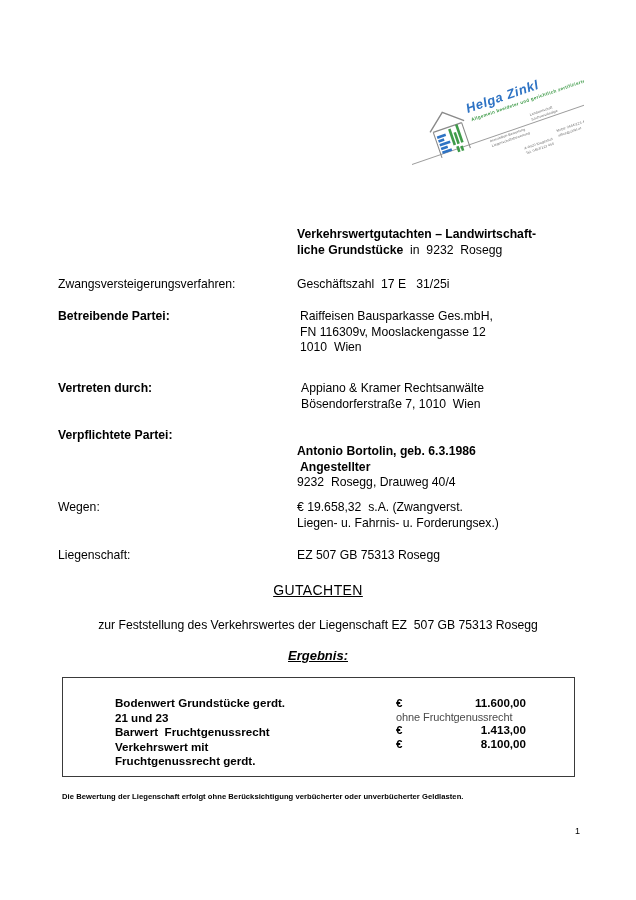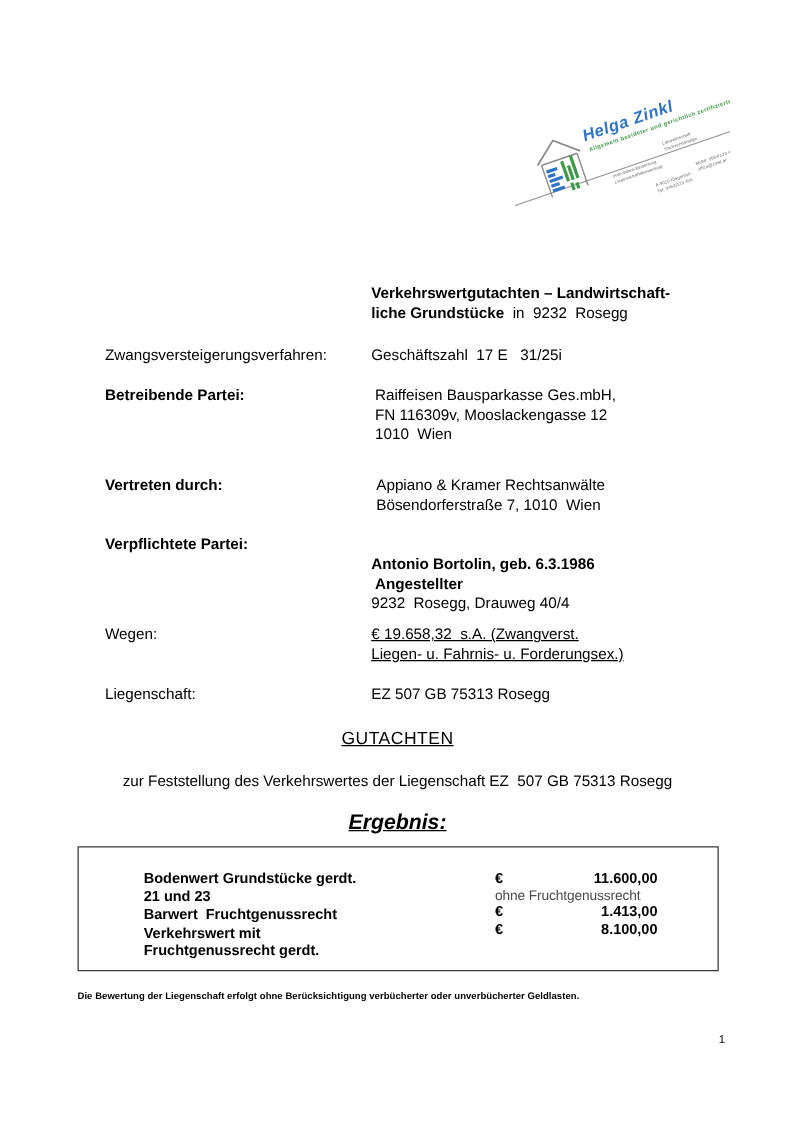--- a/index.html
+++ b/index.html
@@ -90,21 +90,20 @@
   .logo-addr.a3 { left: 104px; top: 92px; }
   .logo-addr.a4 { left: 140px; top: 86px; }
 
   
   .label {
     position: absolute;
     left: 58px;
     font-size: 12.2px;
     line-height: 15.5px;
     white-space: pre;
-    margin-left: 26px;
   }
   .label.bold { font-weight: bold; }
 
   .value {
     position: absolute;
     font-size: 12.2px;
     line-height: 15.5px;
     white-space: pre;
   }
 
@@ -138,21 +137,21 @@
     text-align: center;
     font-size: 12.2px;
     white-space: pre;
   }
   .ergebnis {
     position: absolute;
     left: 0;
     top: 648px;
     width: 636px;
     text-align: center;
-    font-size: 17px;
+    font-size: 13px;
     font-weight: bold;
     font-style: italic;
     text-decoration: underline;
   }
 
   
   .result-box {
     position: absolute;
     left: 62px;
     top: 677px;
@@ -258,21 +257,21 @@
   <div class="label bold" style="top:309px;">Betreibende Partei:</div>
   <div class="value" style="left:300px; top:309px;"><span>Raiffeisen Bausparkasse Ges.mbH,</span><br><span>FN 116309v, Mooslackengasse 12</span><br><span>1010  Wien</span></div>
 
   <div class="label bold" style="top:381px;">Vertreten durch:</div>
   <div class="value" style="left:301px; top:381px;"><span>Appiano &amp; Kramer Rechtsanwälte</span><br><span>Bösendorferstraße 7, 1010  Wien</span></div>
 
   <div class="label bold" style="top:428px;">Verpflichtete Partei:</div>
   <div class="value" style="left:297px; top:444px;"><span class="bold" style="font-weight:bold;">Antonio Bortolin, geb. 6.3.1986</span><br><span style="font-weight:bold;"> Angestellter</span><br><span>9232  Rosegg, Drauweg 40/4</span></div>
 
   <div class="label" style="top:500px;">Wegen:</div>
-  <div class="value" style="left:297px; top:500px;text-decoration:underline;"><span>€ 19.658,32  s.A. (Zwangverst.</span><br><span>Liegen- u. Fahrnis- u. Forderungsex.)</span></div>
+  <div class="value" style="left:297px; top:500px;"><span>€ 19.658,32  s.A. (Zwangverst.</span><br><span>Liegen- u. Fahrnis- u. Forderungsex.)</span></div>
 
   <div class="label" style="top:548px;">Liegenschaft:</div>
   <div class="value" style="left:297px; top:548px;">EZ 507 GB 75313 Rosegg</div>
 
   <div class="gutachten">GUTACHTEN</div>
   <div class="subtitle">zur Feststellung des Verkehrswertes der Liegenschaft EZ  507 GB 75313 Rosegg</div>
   <div class="ergebnis">Ergebnis:</div>
 
   <div class="result-box"></div>
   <div class="res-labels">Bodenwert Grundstücke gerdt.

